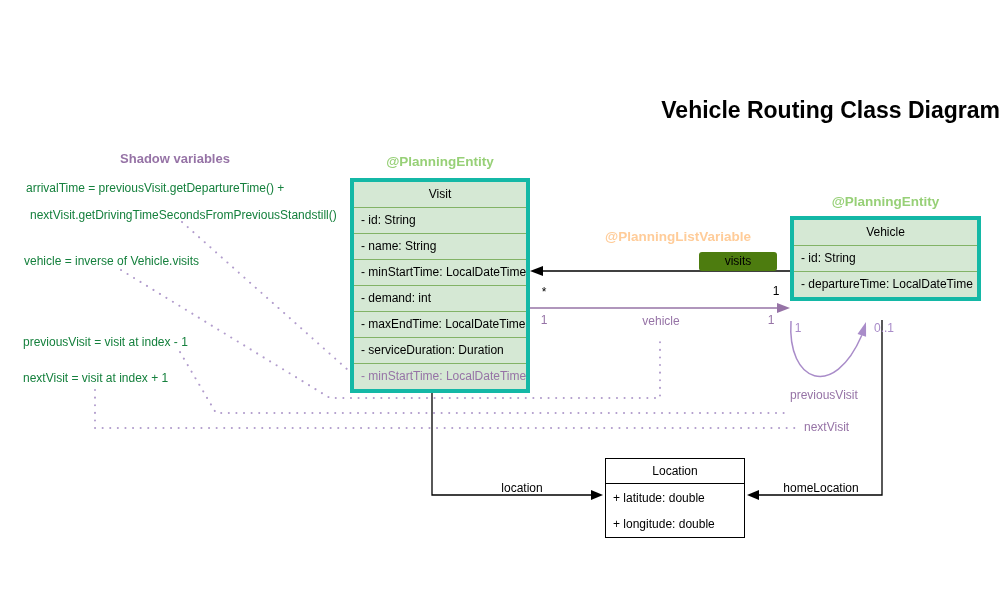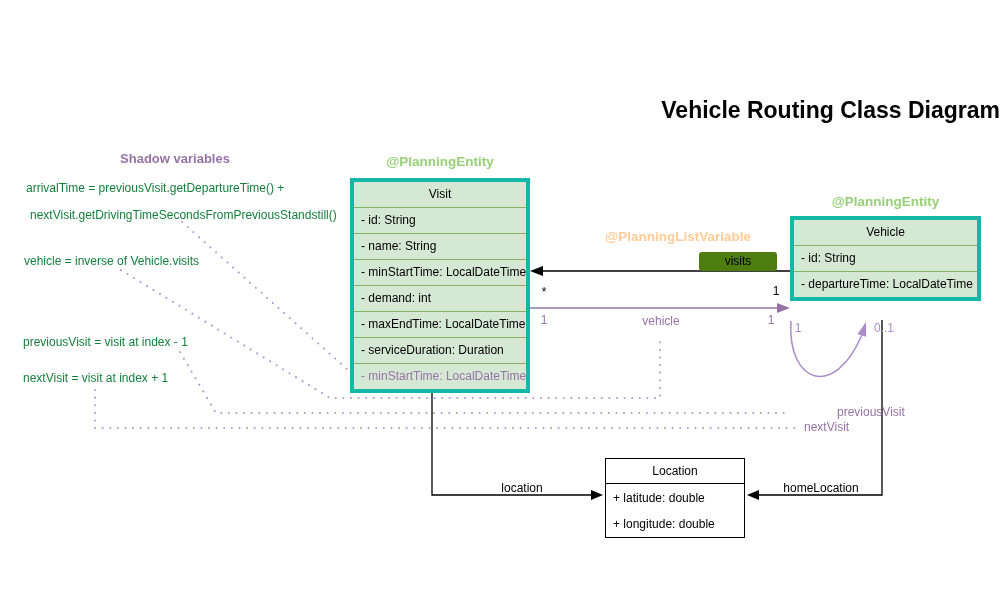--- a/index.html
+++ b/index.html
@@ -95,19 +95,19 @@
   <div class="abs badge" style="left:699px;top:252px;width:78px;">visits</div>
   <div class="abs lbl black center" style="left:536px;top:285px;width:16px;">*</div>
   <div class="abs lbl black center" style="left:768px;top:284px;width:16px;">1</div>
 
   <div class="abs lbl purple center" style="left:537px;top:313px;width:14px;">1</div>
   <div class="abs lbl purple center" style="left:611px;top:314px;width:100px;">vehicle</div>
   <div class="abs lbl purple center" style="left:764px;top:313px;width:14px;">1</div>
 
   <div class="abs lbl lpurple center" style="left:791px;top:321px;width:14px;">1</div>
   <div class="abs lbl lpurple center" style="left:836px;top:321px;width:30px;margin-left:33px;">0..1</div>
-  <div class="abs lbl purple" style="left:790px;top:405px;margin-left:47px;">previousVisit</div>
+  <div class="abs lbl purple" style="left:790px;top:388px;">previousVisit</div>
   <div class="abs lbl purple" style="left:804px;top:420px;">nextVisit</div>
 
   <div class="abs lbl black center" style="left:482px;top:481px;width:80px;">location</div>
   <div class="abs lbl black center" style="left:767px;top:481px;width:108px;">homeLocation</div>
 
 </div>
 
 </body></html>

